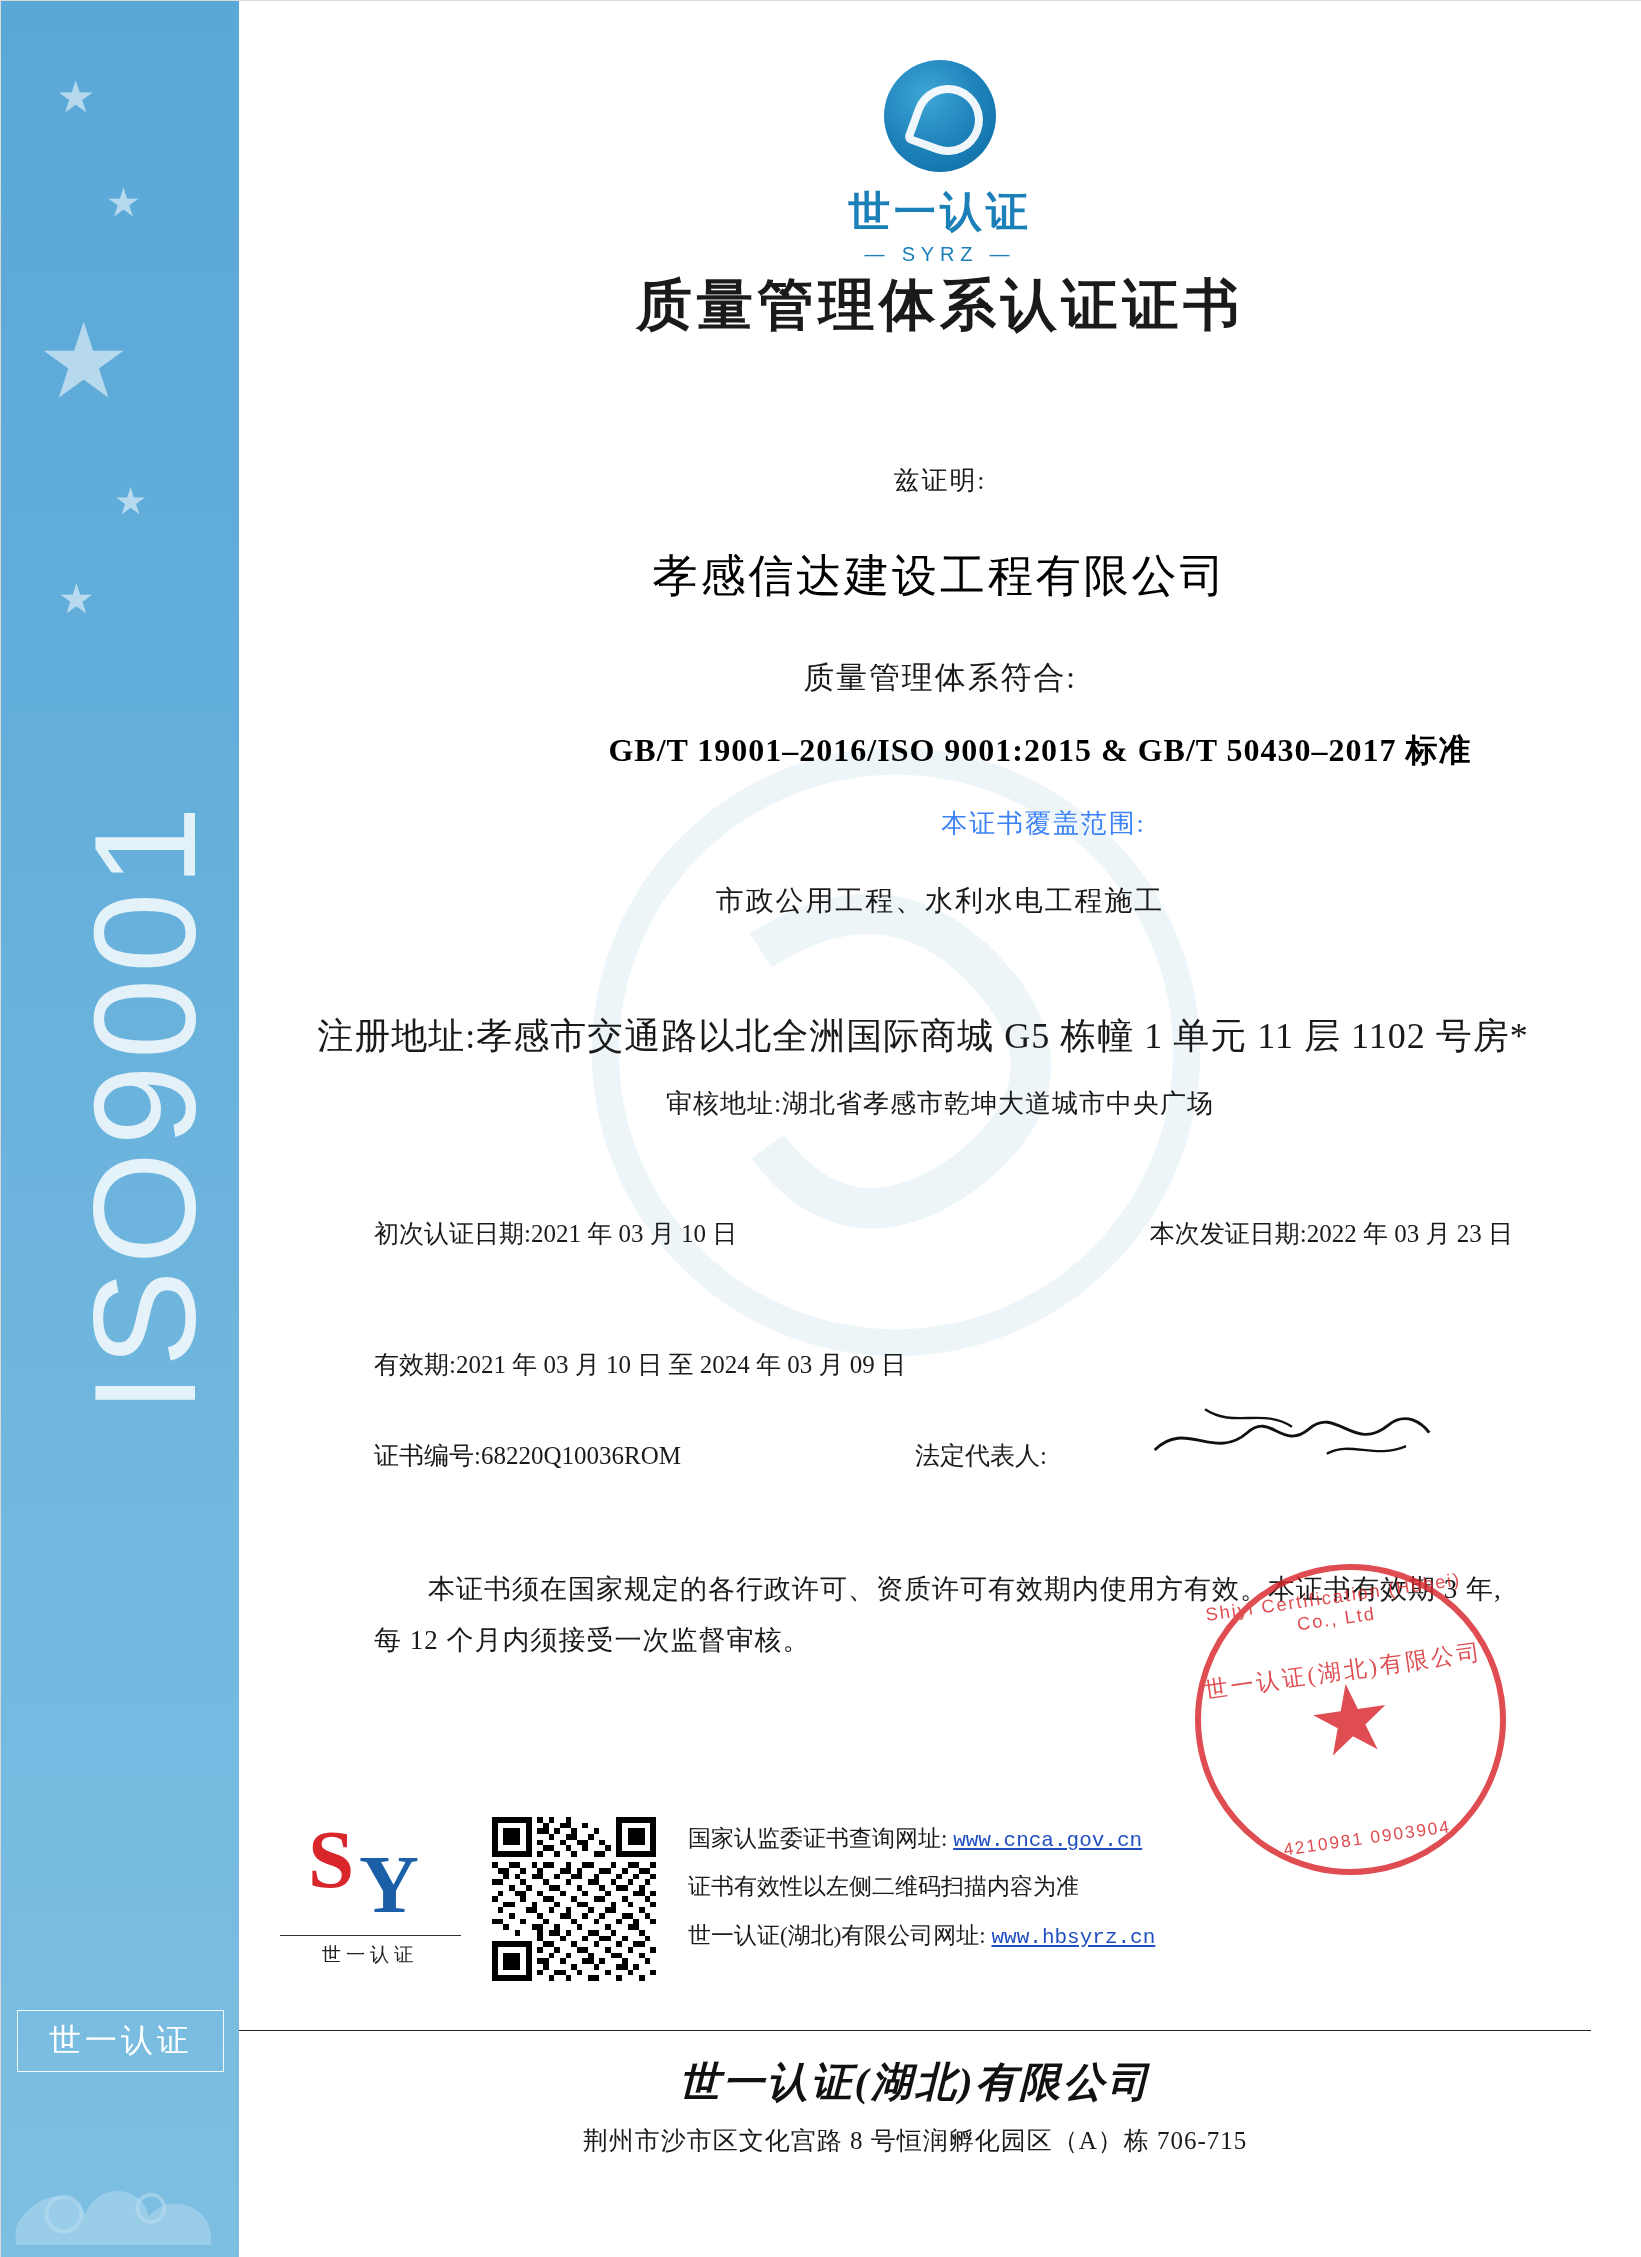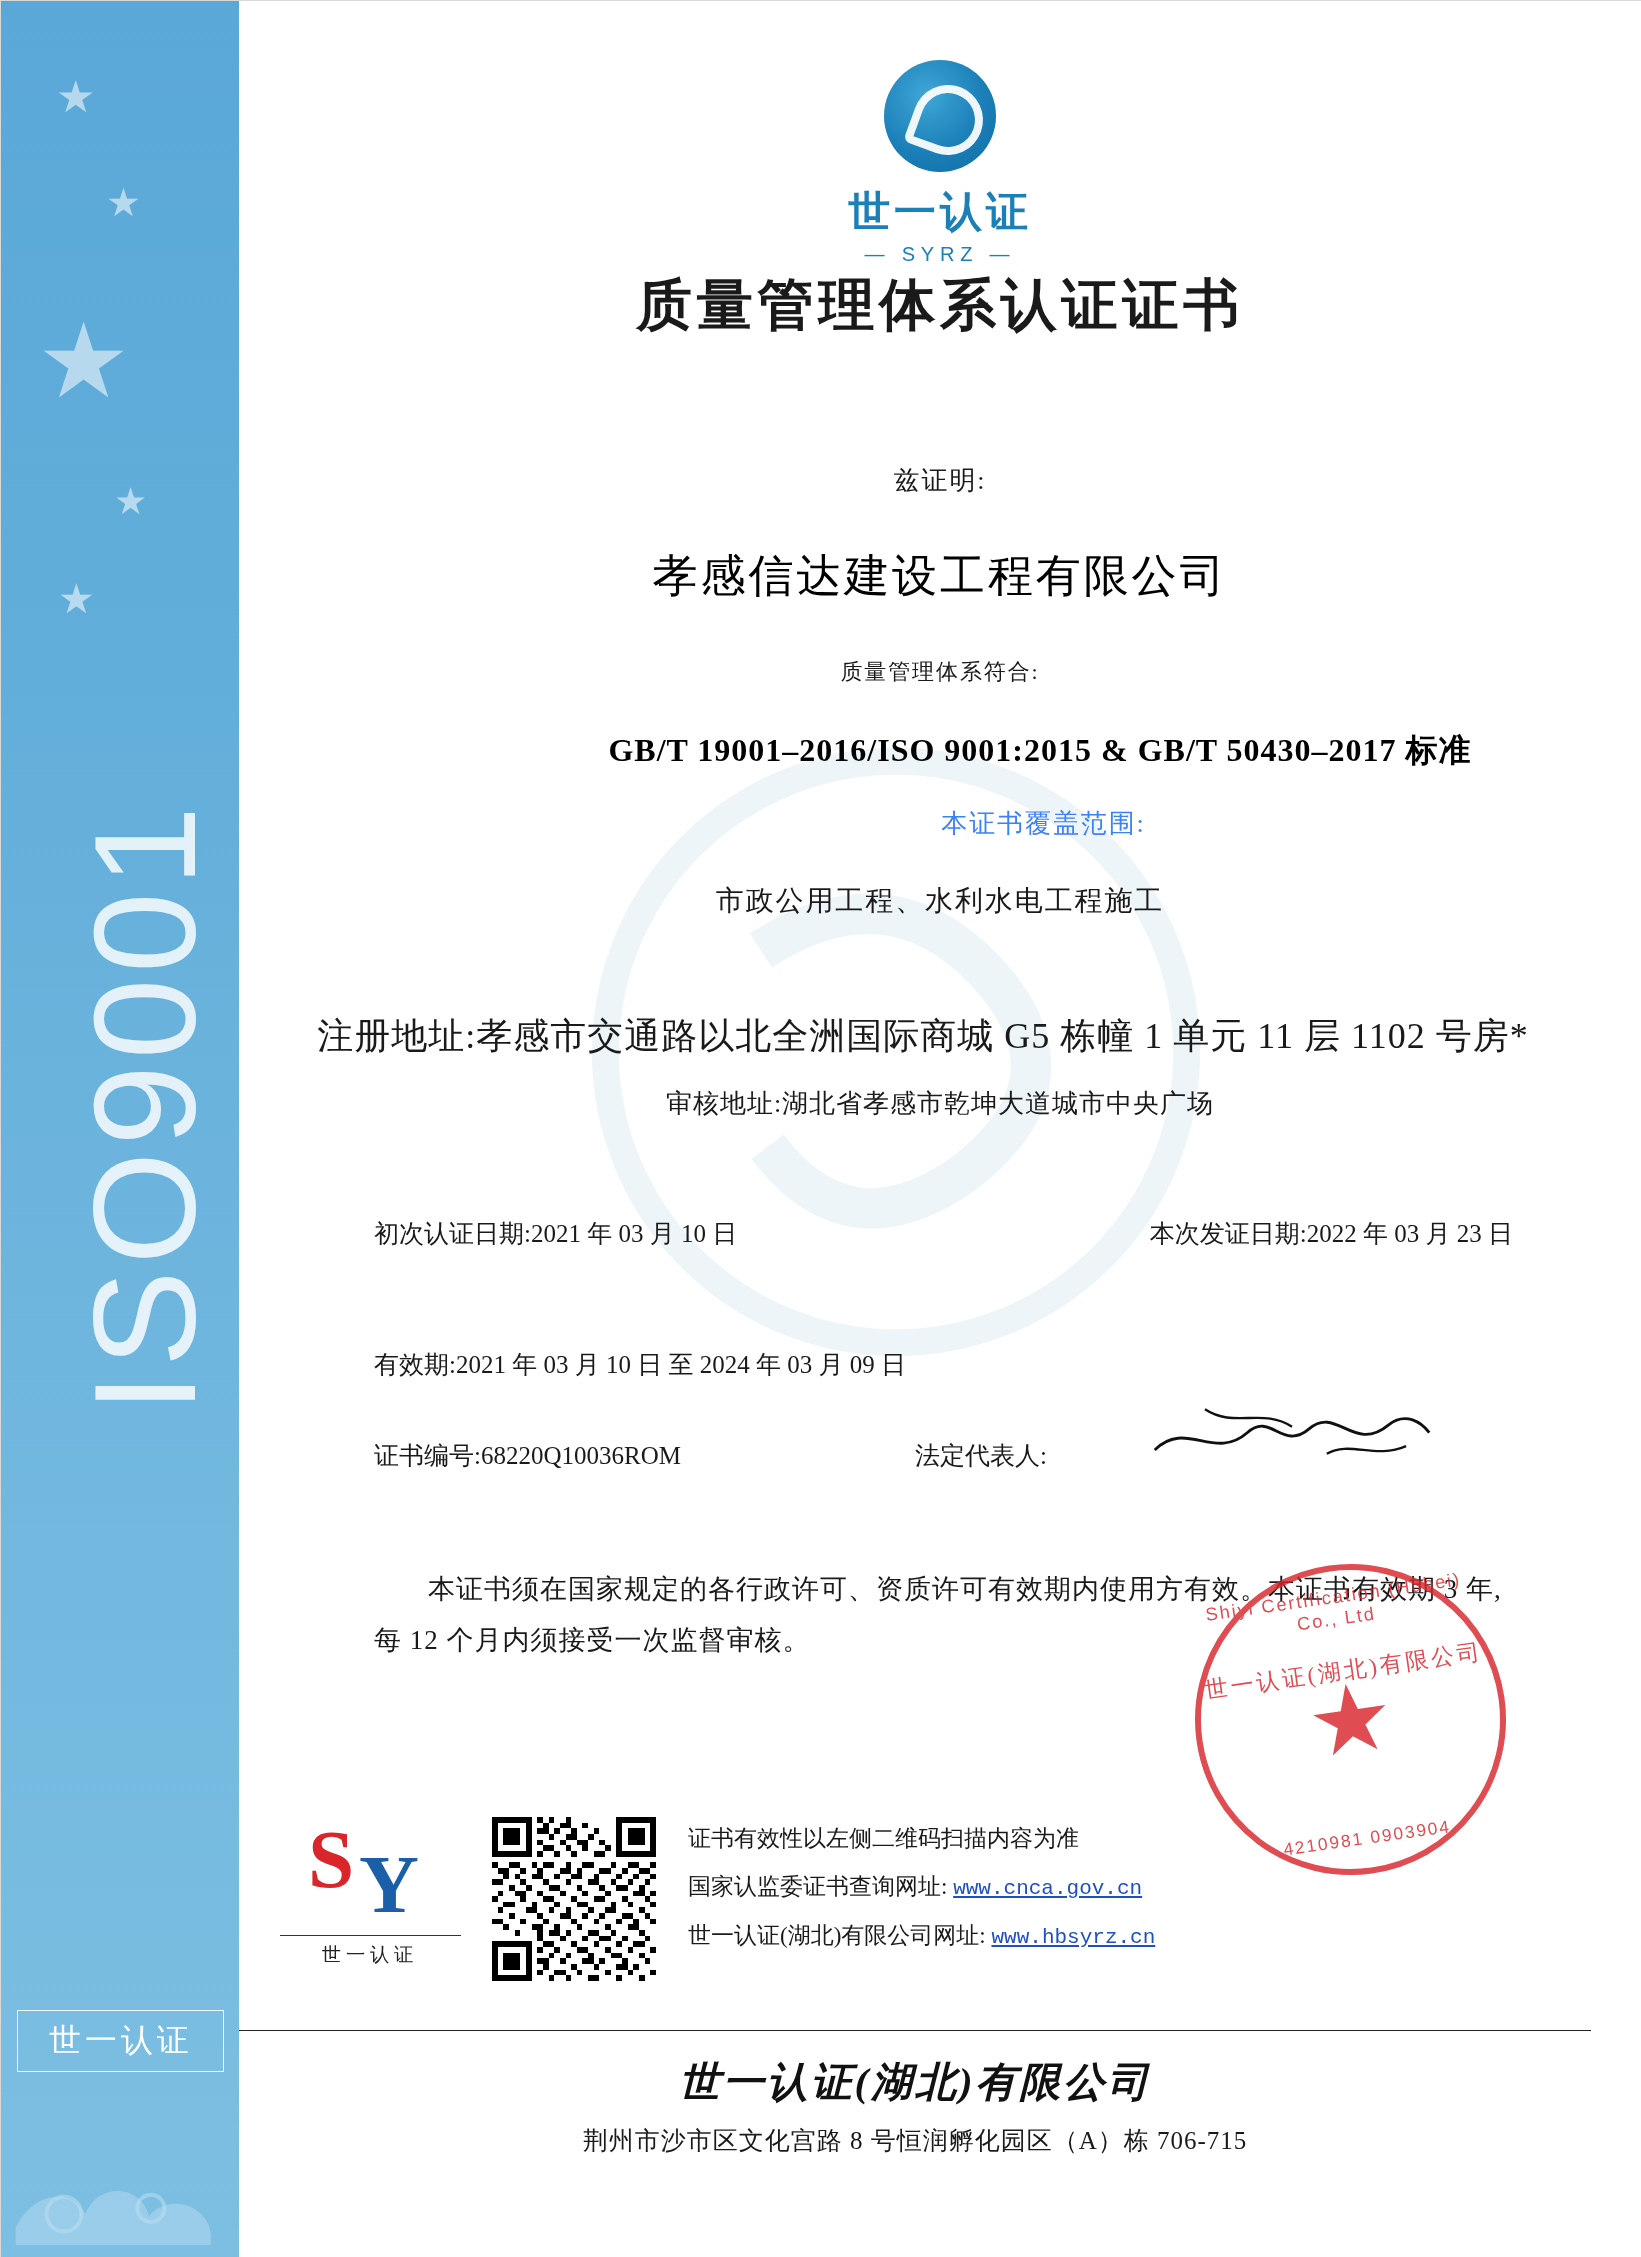--- a/index.html
+++ b/index.html
@@ -182,21 +182,21 @@
     font-size: 45px;
     font-weight: normal;
     letter-spacing: 2.9px;
     color: #000;
   }
   .conform {
     position: absolute;
     left: 0; top: 657px;
     width: 1402px;
     text-align: center;
-    font-size: 22px;
+    font-size: 31px;
     color: #1a1a1a;
     letter-spacing: 1.9px;
   }
   .standard {
     position: absolute;
     left: 0; top: 729px;
     width: 1602px;
     text-align: center;
     font-size: 32px;
     font-weight: bold;
@@ -684,25 +684,25 @@
           <rect x="28" y="27" width="1" height="1"></rect>
         <rect x="10" y="28" width="1" height="1"></rect>
           <rect x="13" y="28" width="1" height="1"></rect>
           <rect x="17" y="28" width="2" height="1"></rect>
           <rect x="22" y="28" width="1" height="1"></rect>
           <rect x="26" y="28" width="1" height="1"></rect>
       </g>
     </svg>
 
     <div class="footer-lines">
-      <div>证书有效性以左侧二维码扫描内容为准</div>
       <div>
         <span>国家认监委证书查询网址:</span>
         <a href="#">www.cnca.gov.cn</a>
       </div>
+      <div>证书有效性以左侧二维码扫描内容为准</div>
       <div>
         <span>世一认证(湖北)有限公司网址:</span>
         <a href="#">www.hbsyrz.cn</a>
       </div>
     </div>
 
     <div class="footer-rule"></div>
     <div class="org-name">世一认证(湖北)有限公司</div>
     <div class="org-addr">荆州市沙市区文化宫路 8 号恒润孵化园区（A）栋 706-715</div>
   </div>

